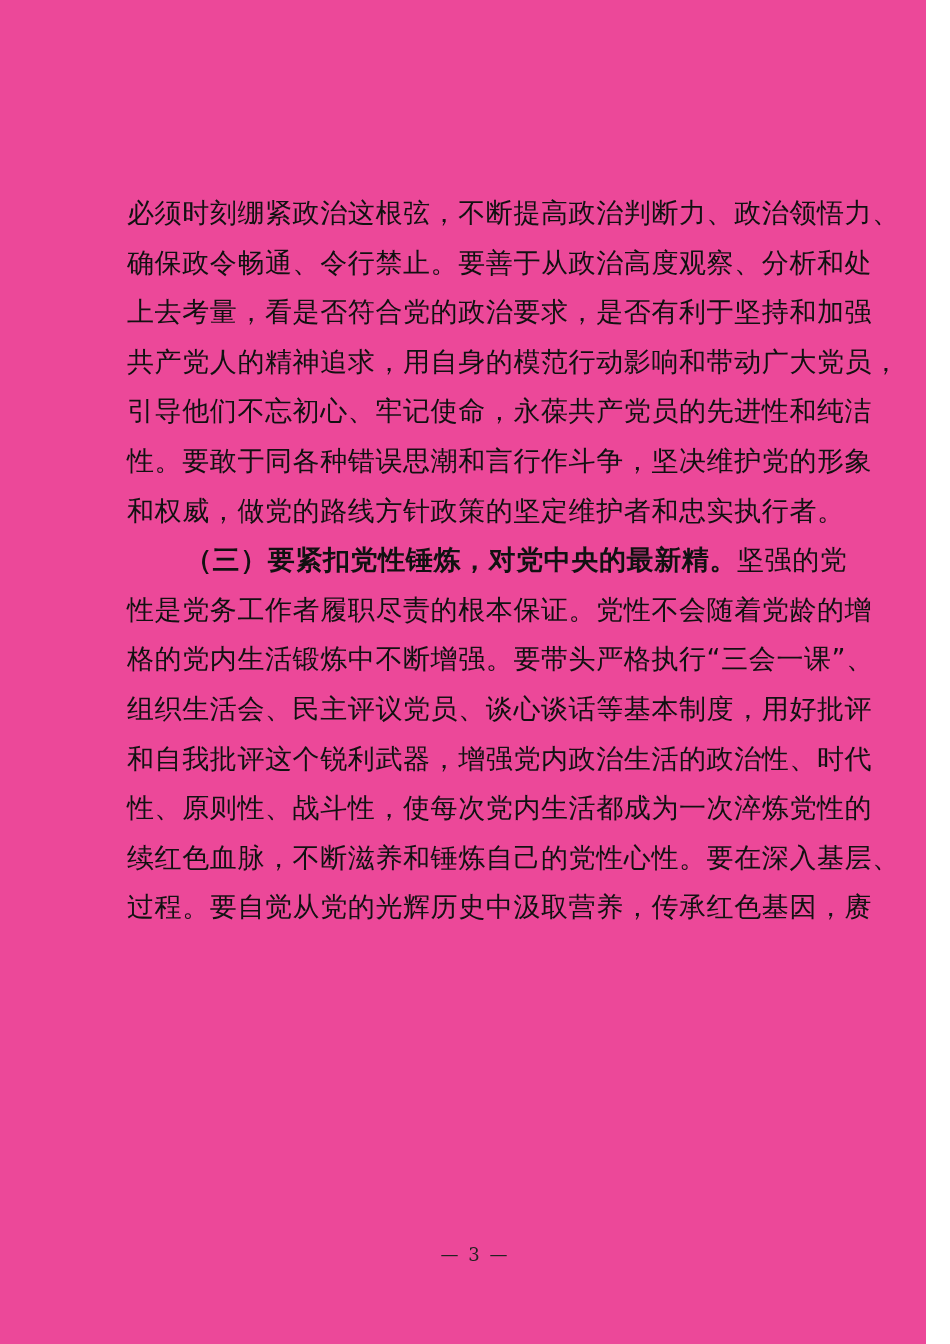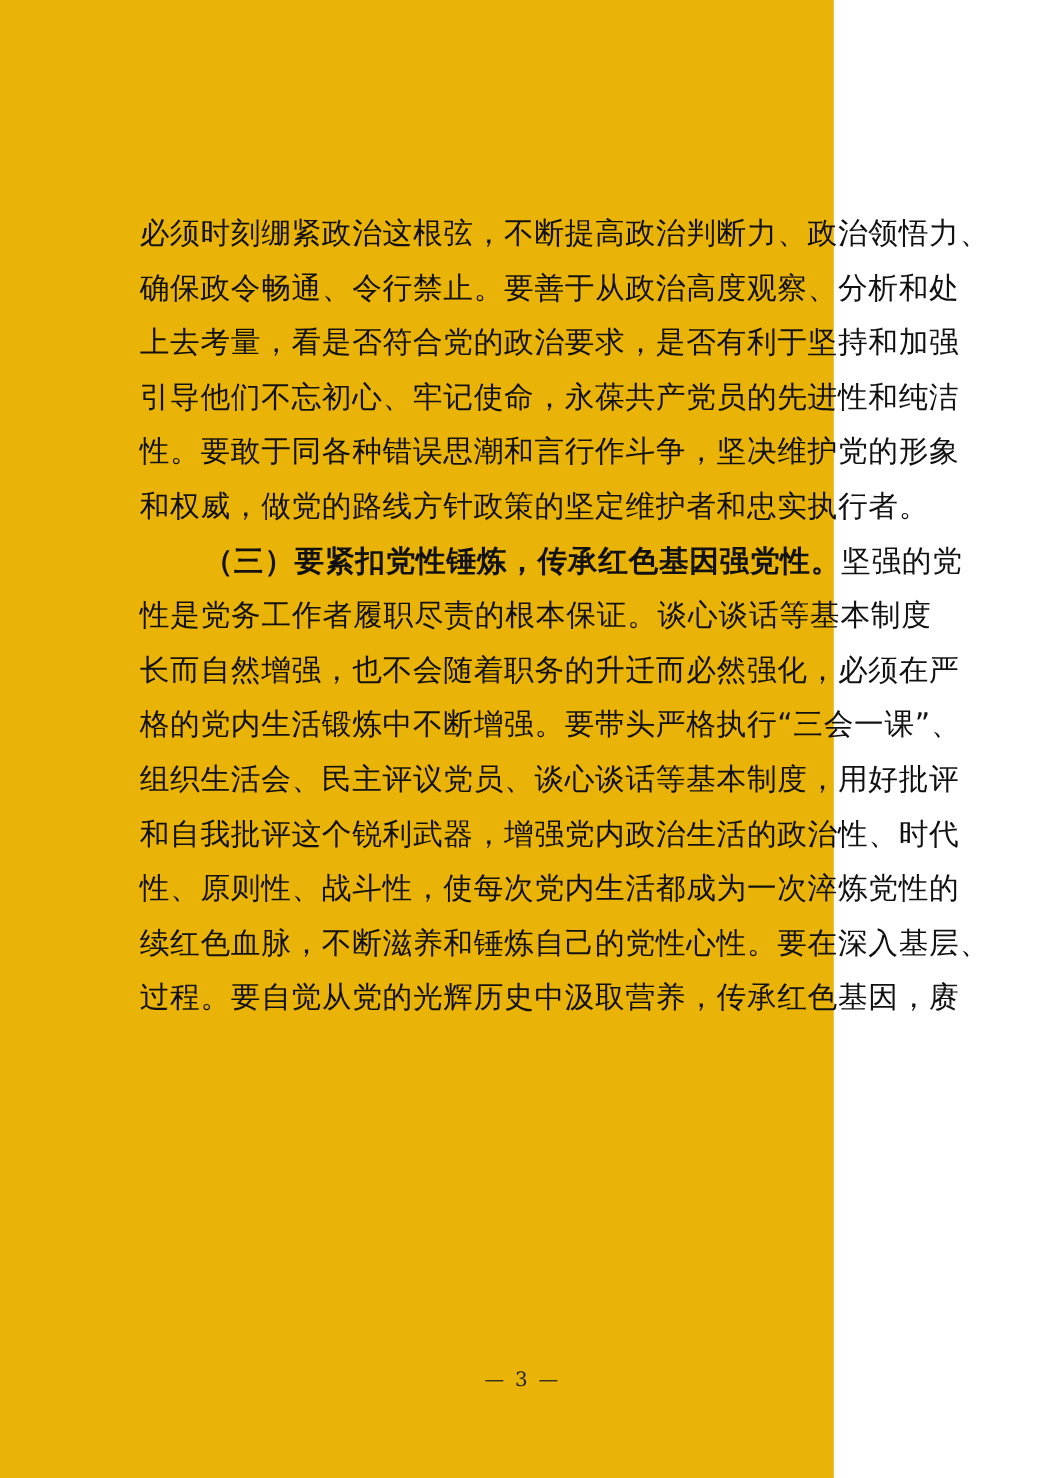--- a/index.html
+++ b/index.html
@@ -12,23 +12,23 @@
       height: 1344px;
       position: relative;
       overflow: hidden;
       font-family: "DejaVu Sans", sans-serif;
       color: #111111;
     }
     .page {
       position: absolute;
       left: 0;
       top: 0;
-      width: 758px;
+      width: 926px;
       height: 1344px;
-      background: #eab308;
+      background: #ec4899;
     }
     .body-text {
       position: absolute;
       left: 127px;
       top: 188px;
       width: 720px;
     }
     .line {
       height: 49.6px;
       line-height: 49.6px;
@@ -62,28 +62,28 @@
   </style>
 </head>
 <body>
 
 <div class="page">
   <div class="body-text">
     <div>
       <span class="line">必须时刻绷紧政治这根弦，不断提高政治判断力、政治领悟力、</span>
       <span class="line">确保政令畅通、令行禁止。要善于从政治高度观察、分析和处</span>
       <span class="line">上去考量，看是否符合党的政治要求，是否有利于坚持和加强</span>
+      <span class="line">共产党人的精神追求，用自身的模范行动影响和带动广大党员，</span>
       <span class="line">引导他们不忘初心、牢记使命，永葆共产党员的先进性和纯洁</span>
       <span class="line">性。要敢于同各种错误思潮和言行作斗争，坚决维护党的形象</span>
       <span class="line last">和权威，做党的路线方针政策的坚定维护者和忠实执行者。</span>
     </div>
     <div>
-      <span class="line indent"><span class="heading-bold">（三）要紧扣党性锤炼，传承红色基因强党性。</span><span>坚强的党</span></span>
-      <span class="line">性是党务工作者履职尽责的根本保证。谈心谈话等基本制度</span>
-      <span class="line">长而自然增强，也不会随着职务的升迁而必然强化，必须在严</span>
+      <span class="line indent"><span class="heading-bold">（三）要紧扣党性锤炼，对党中央的最新精。</span><span>坚强的党</span></span>
+      <span class="line">性是党务工作者履职尽责的根本保证。党性不会随着党龄的增</span>
       <span class="line">格的党内生活锻炼中不断增强。要带头严格执行“三会一课”、</span>
       <span class="line">组织生活会、民主评议党员、谈心谈话等基本制度，用好批评</span>
       <span class="line">和自我批评这个锐利武器，增强党内政治生活的政治性、时代</span>
       <span class="line">性、原则性、战斗性，使每次党内生活都成为一次淬炼党性的</span>
       <span class="line">续红色血脉，不断滋养和锤炼自己的党性心性。要在深入基层、</span>
       <span class="line">过程。要自觉从党的光辉历史中汲取营养，传承红色基因，赓</span>
     </div>
   </div>
 
   <div class="page-number">— 3 —</div>

